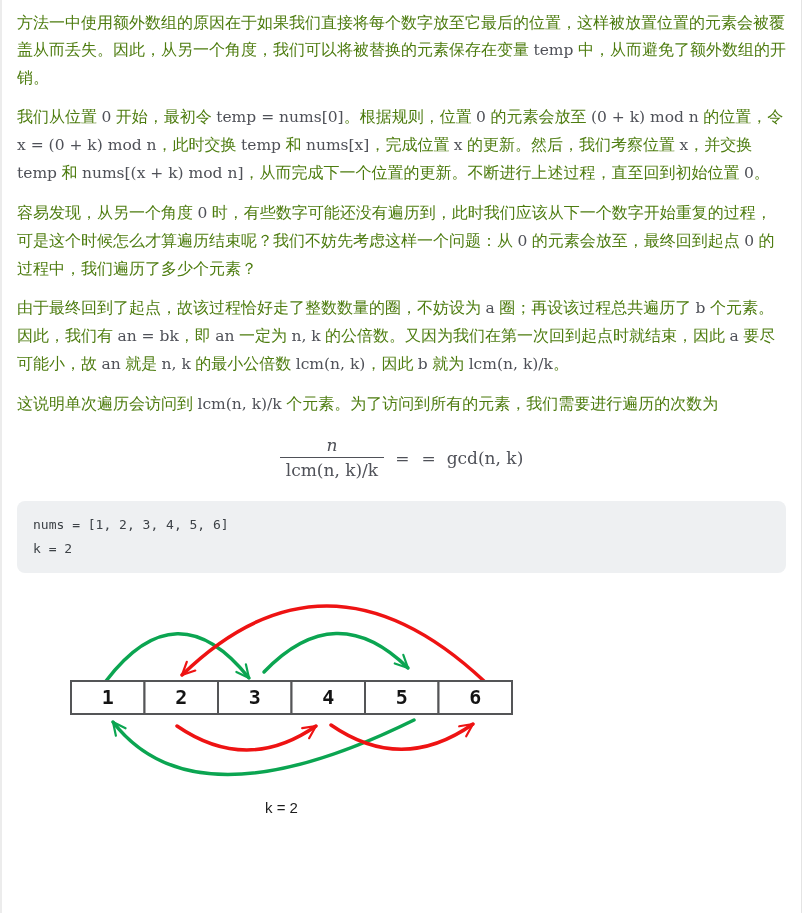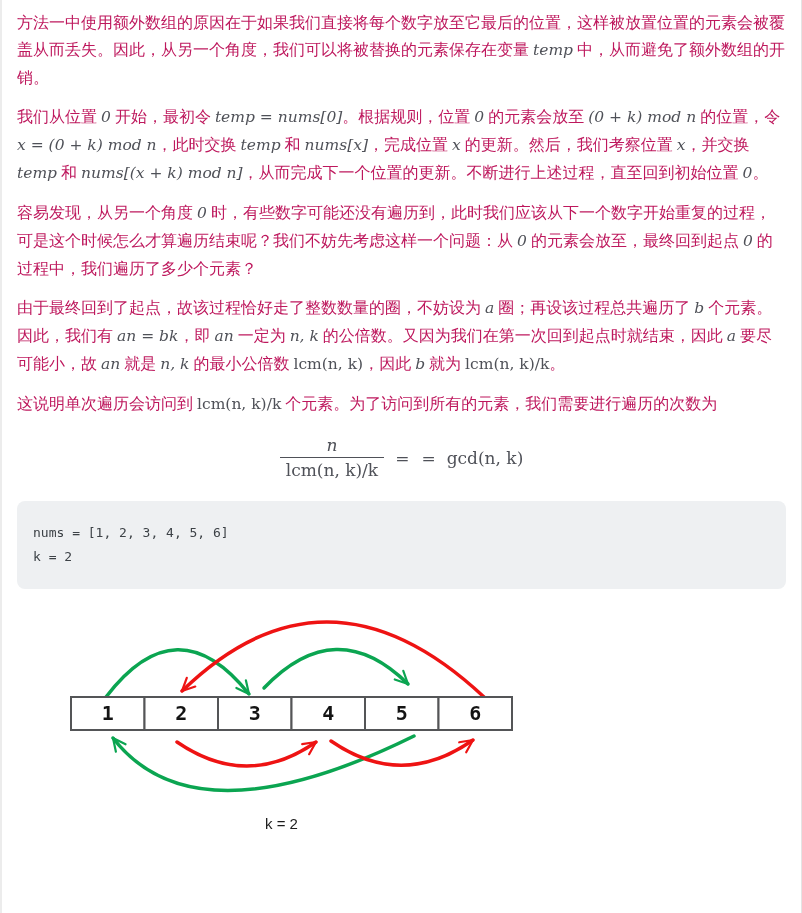--- a/index.html
+++ b/index.html
@@ -6,37 +6,37 @@
   .page{
     width:802px;height:913px;box-sizing:border-box;
     padding:9px 15px 0 15px;
     border-left:2px solid #ececec;border-right:1px solid #e4e4e4;
     overflow:hidden;
     font-family:"Liberation Sans",sans-serif;
     color:#262626;background:#ffffff;
   }
   .paras p{margin:12px 0;font-size:16px;line-height:27px;}
   .paras:first-child p:first-child{margin-top:0;}
-  .zh{color:#be185d;font-family:Liberation Serif, serif;}
+  .zh{color:#4d7c0f;}
   .math{
-    font-family:"DejaVu Serif",serif;font-style:italic;
+    font-family:"DejaVu Serif",serif;
     color:#4f5158;font-size:15.5px;
   }
   .math.roman{font-style:normal;}
   .formula{
     display:flex;justify-content:center;align-items:center;gap:10px;
     margin:16px 0;font-family:"DejaVu Serif",serif;color:#4f5158;font-size:17px;
   }
   .frac{display:inline-flex;flex-direction:column;align-items:center;line-height:1.3;}
   .frac .num{font-style:italic;padding:0 6px 1px;}
   .frac .den{border-top:1.4px solid #4f5158;padding:1px 6px 0;}
   .feq{padding:0 1px;}
   .codeblock{
     background:#eef0f2;border-radius:8px;
-    padding:20px 16px;margin:20px 0 14px;
+    padding:12px 16px;margin:20px 0 14px;
     font-family:"DejaVu Sans Mono",monospace;font-size:13px;color:#3d4247;
   }
   .code-line{line-height:24px;white-space:pre;}
   .diagram{margin-top:14px;}
   .diagram svg{display:block;}
   .diagram-label{
     font-size:15px;color:#1c1c1c;padding-left:248px;margin-top:0;
     font-family:"Liberation Sans",sans-serif;
   }
 </style>

